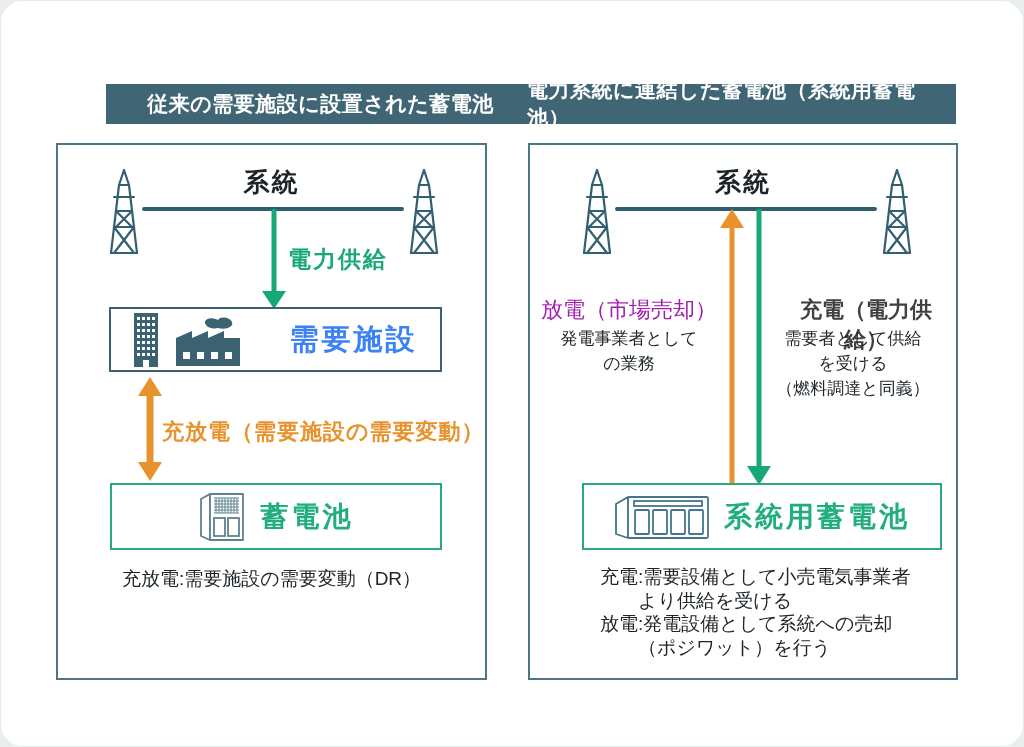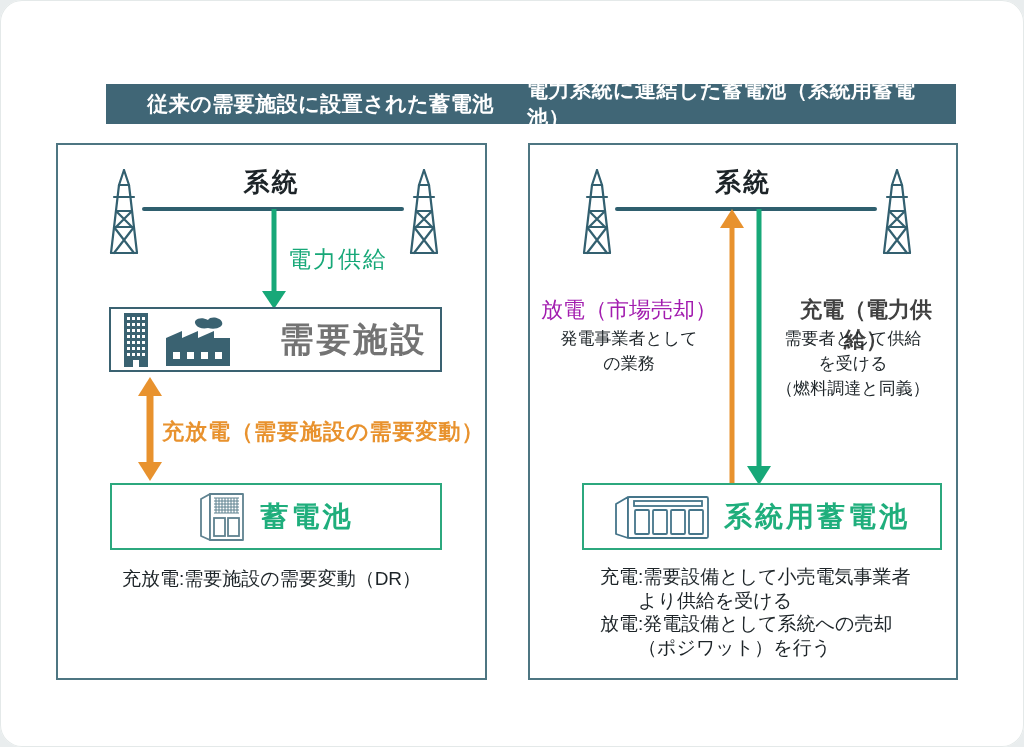--- a/index.html
+++ b/index.html
@@ -25,25 +25,25 @@
   .grid-label { position:absolute; top:20px; left:0; width:100%; text-align:center;
                 font-size:26px; font-weight:bold; color:#1d2428; letter-spacing:2px; }
   .grid-line  { position:absolute; top:62px; height:4px; background:#2f5f6e; border-radius:2px; }
   .gl-left  { left:84px; width:262px; }
   .gl-right { left:85px; width:262px; }
   .tower { position:absolute; width:34px; height:88px; top:24px; }
   .tw-a { left:49px; }  .tw-b { left:349px; }
   .tw-c { left:50px; }  .tw-d { left:350px; }
 
   .abs { position:absolute; }
-  .lbl-supply { left:230px; top:99px; font-size:23px; font-weight:normal; color:#17a878; letter-spacing:2px; }
+  .lbl-supply { left:230px; top:99px; font-size:23px; font-weight:bold; color:#17a878; letter-spacing:2px; }
   .box { border:2px solid; box-sizing:border-box; background:#fff;
          display:flex; align-items:center; justify-content:center; }
   .box-demand { left:51px; top:162px; width:333px; height:65px; border-color:#3a6271; gap:16px; }
-  .box-demand .box-label { font-size:34px; font-weight:bold; color:#737373; letter-spacing:3px;margin-left:32px; }
+  .box-demand .box-label { font-size:29px; font-weight:bold; color:#3b82f6; letter-spacing:3px;margin-left:32px; }
   .lbl-cd { left:104px; top:272px; font-size:22px; font-weight:bold; color:#e8922e; letter-spacing:1px; }
   .box-batt { left:52px; top:338px; width:332px; height:67px; border-color:#2ca87e; gap:16px; }
   .green-label { font-size:28px; font-weight:bold; color:#1fae7c; letter-spacing:3px; }
   .footnote-left { left:0; top:421px; width:100%; text-align:center; font-size:19px; font-weight:500; }
 
   .lbl-discharge { left:6px;  top:150px; width:186px; text-align:center; font-size:22px; font-weight:normal; color:#a21caf; }
   .note-discharge{ left:6px;  top:181px; width:186px; text-align:center; font-size:17px; line-height:25px; font-weight:500; }
   .lbl-charge    { left:250px; top:150px; width:172px; text-align:center; font-size:22px; font-weight:bold; color:#404040; }
   .note-charge   { left:228px; top:181px; width:190px; text-align:center; font-size:17px; line-height:25px; font-weight:500; }
   .box-batt-right{ left:52px; top:338px; width:360px; height:67px; border-color:#2ca87e; gap:14px; }

